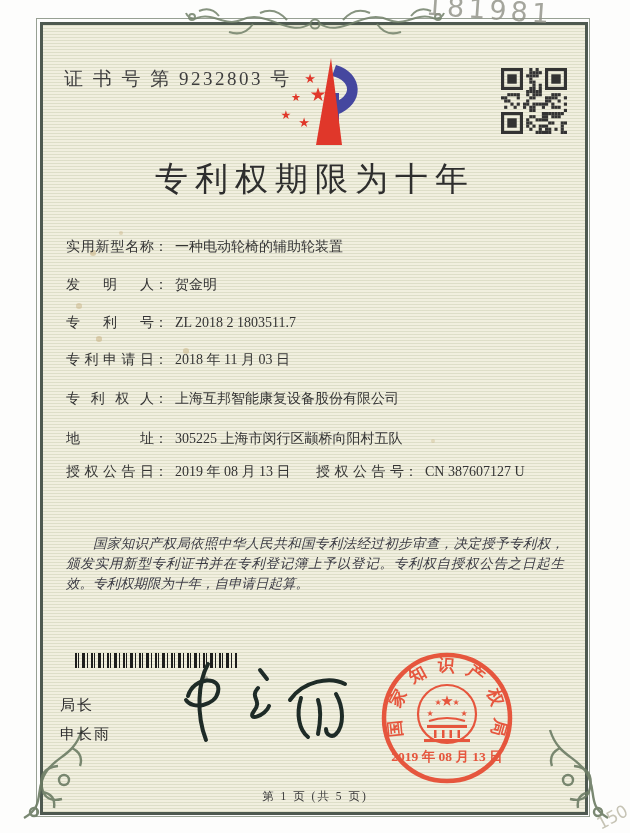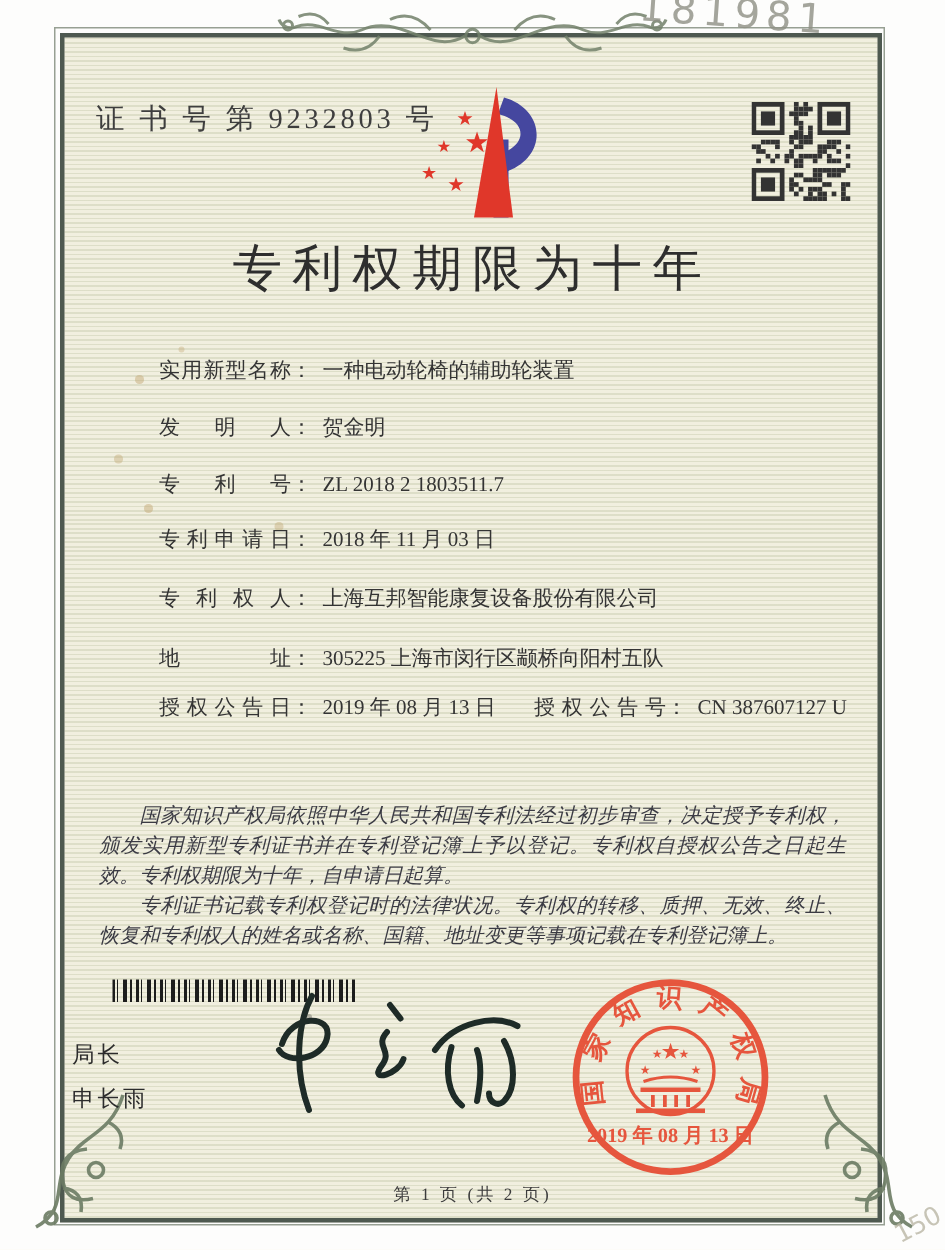--- a/index.html
+++ b/index.html
@@ -20,29 +20,29 @@
   .cert-no{position:absolute;left:64px;top:66px;font-size:19px;letter-spacing:2.5px;color:#3e3e3e;}
   .hand-top{position:absolute;left:426px;top:-6px;font-size:27px;color:#8f9085;
             font-family:"DejaVu Sans",sans-serif;transform:rotate(4deg);letter-spacing:4px;opacity:.8;}
   .hand-corner{position:absolute;right:2px;bottom:6px;font-size:17px;color:#b9b6a4;
                transform:rotate(-28deg);font-family:"DejaVu Sans",sans-serif;opacity:.8;}
   .logo{position:absolute;left:252px;top:53px;}
   .qr{position:absolute;left:501px;top:68px;}
   .title{position:absolute;left:0;top:157px;width:100%;text-align:center;
          font-size:33px;letter-spacing:7px;color:#2e2e2e;font-weight:500;}
   .frow{position:absolute;left:66px;width:500px;font-size:14px;color:#343434;white-space:nowrap;}
-  .flabel{display:inline-block;width:88px;text-align:justify;text-align-last:justify;vertical-align:bottom;margin-left:40px;}
+  .flabel{display:inline-block;width:88px;text-align:justify;text-align-last:justify;vertical-align:bottom;}
   .fcolon{margin-right:7px;}
   .pair2{position:absolute;left:250px;top:0;}
   .body-text{position:absolute;left:66px;top:494px;width:498px;font-size:13.5px;line-height:20px;
              color:#3b3b44;font-style:italic;text-align:justify;margin-top:40px;}
   .body-text p{margin:0;text-indent:2em;}
   .barcode{position:absolute;left:75px;top:653px;width:162px;height:15px;
            background-image:repeating-linear-gradient(90deg,#1d1d1d 0 2px,rgba(0,0,0,0) 2px 3px,#1d1d1d 3px 4px,rgba(0,0,0,0) 4px 7px,#1d1d1d 7px 10px,rgba(0,0,0,0) 10px 12px,#1d1d1d 12px 13px,rgba(0,0,0,0) 13px 16px);}
-  .officer{position:absolute;left:48px;top:690px;font-family:Liberation Mono, monospace;
+  .officer{position:absolute;left:60px;top:690px;font-family:Liberation Sans, sans-serif;
            font-size:15px;color:#2c2c2c;line-height:29px;letter-spacing:2px;}
   .sig{position:absolute;left:148px;top:648px;}
   .seal{position:absolute;left:371px;top:642px;opacity:.93;}
   .footer{position:absolute;left:0;top:789px;width:100%;text-align:center;font-size:11.5px;
           letter-spacing:2px;color:#3c3c3c;}
   .ornament-top{position:absolute;left:183px;top:0px;}
   .ornament-bl{position:absolute;left:12px;top:728px;}
   .ornament-br{position:absolute;left:536px;top:728px;transform:scaleX(-1);}
 </style>
 </head>
@@ -258,21 +258,20 @@
   </div>
   <div class="frow" style="top:463px">
     <span class="flabel">授权公告日</span><span class="fcolon">：</span><span>2019 年 08 月 13 日</span>
     <span class="pair2">
       <span class="flabel">授权公告号</span><span class="fcolon">：</span><span>CN 387607127 U</span>
     </span>
   </div>
 
   <div class="body-text">
     <p>国家知识产权局依照中华人民共和国专利法经过初步审查，决定授予专利权，颁发实用新型专利证书并在专利登记簿上予以登记。专利权自授权公告之日起生效。专利权期限为十年，自申请日起算。</p>
-    <p>专利证书记载专利权登记时的法律状况。专利权的转移、质押、无效、终止、恢复和专利权人的姓名或名称、国籍、地址变更等事项记载在专利登记簿上。</p>
   </div>
 
   <div class="barcode"></div>
 
   <div class="officer">
     <div>局长</div>
     <div>申长雨</div>
   </div>
 
   <svg class="sig" width="210" height="105" viewBox="0 0 210 105">
@@ -307,17 +306,17 @@
       <rect x="-20" y="11" width="40" height="3" stroke="none"></rect>
       <rect x="-13" y="16" width="2.5" height="8" stroke="none"></rect>
       <rect x="-5" y="16" width="2.5" height="8" stroke="none"></rect>
       <rect x="2.5" y="16" width="2.5" height="8" stroke="none"></rect>
       <rect x="10.5" y="16" width="2.5" height="8" stroke="none"></rect>
       <rect x="-23" y="25" width="46" height="3" stroke="none"></rect>
     </g>
     <text x="76" y="119" text-anchor="middle" font-size="13.5" font-weight="bold" fill="#e64b32" font-family="'Liberation Serif','DejaVu Serif',serif">2019 年 08 月 13 日</text>
   </svg>
 
-  <div class="footer">第 1 页 (共 2 页)</div>
+  <div class="footer">第 1 页 (共 5 页)</div>
 
   <div class="hand-corner">150</div>
 
 </div>
 
 </body></html>

